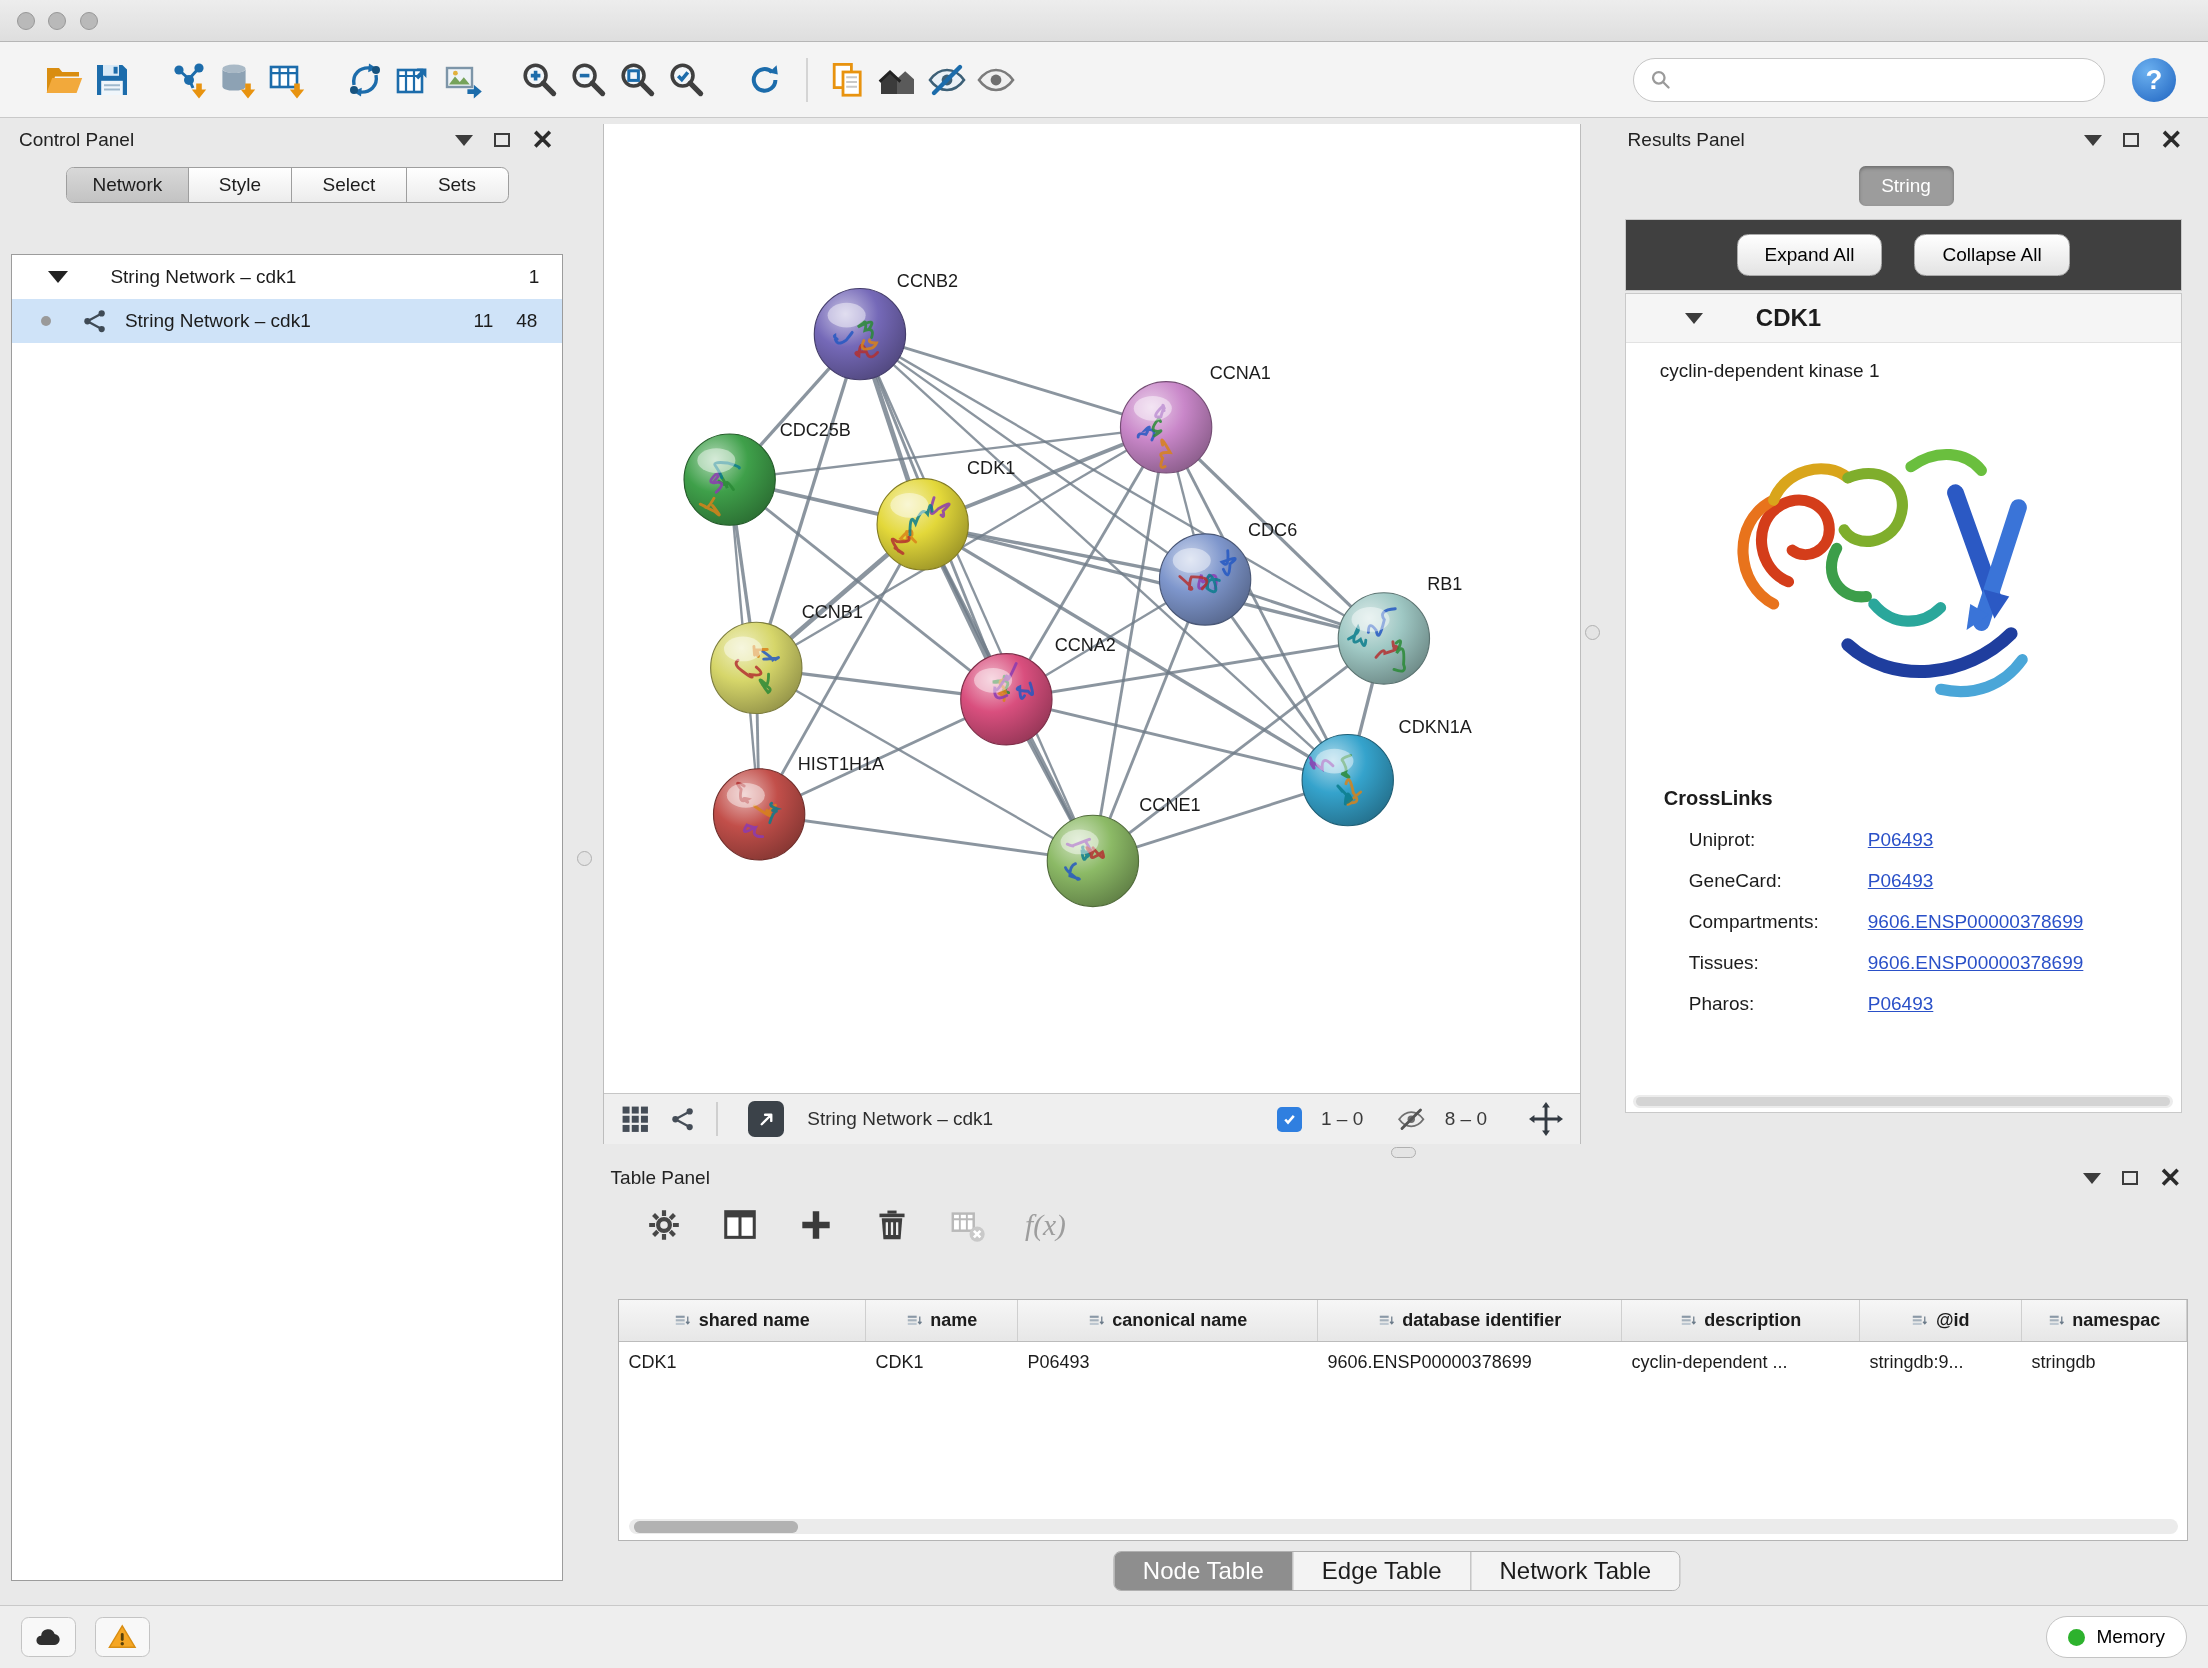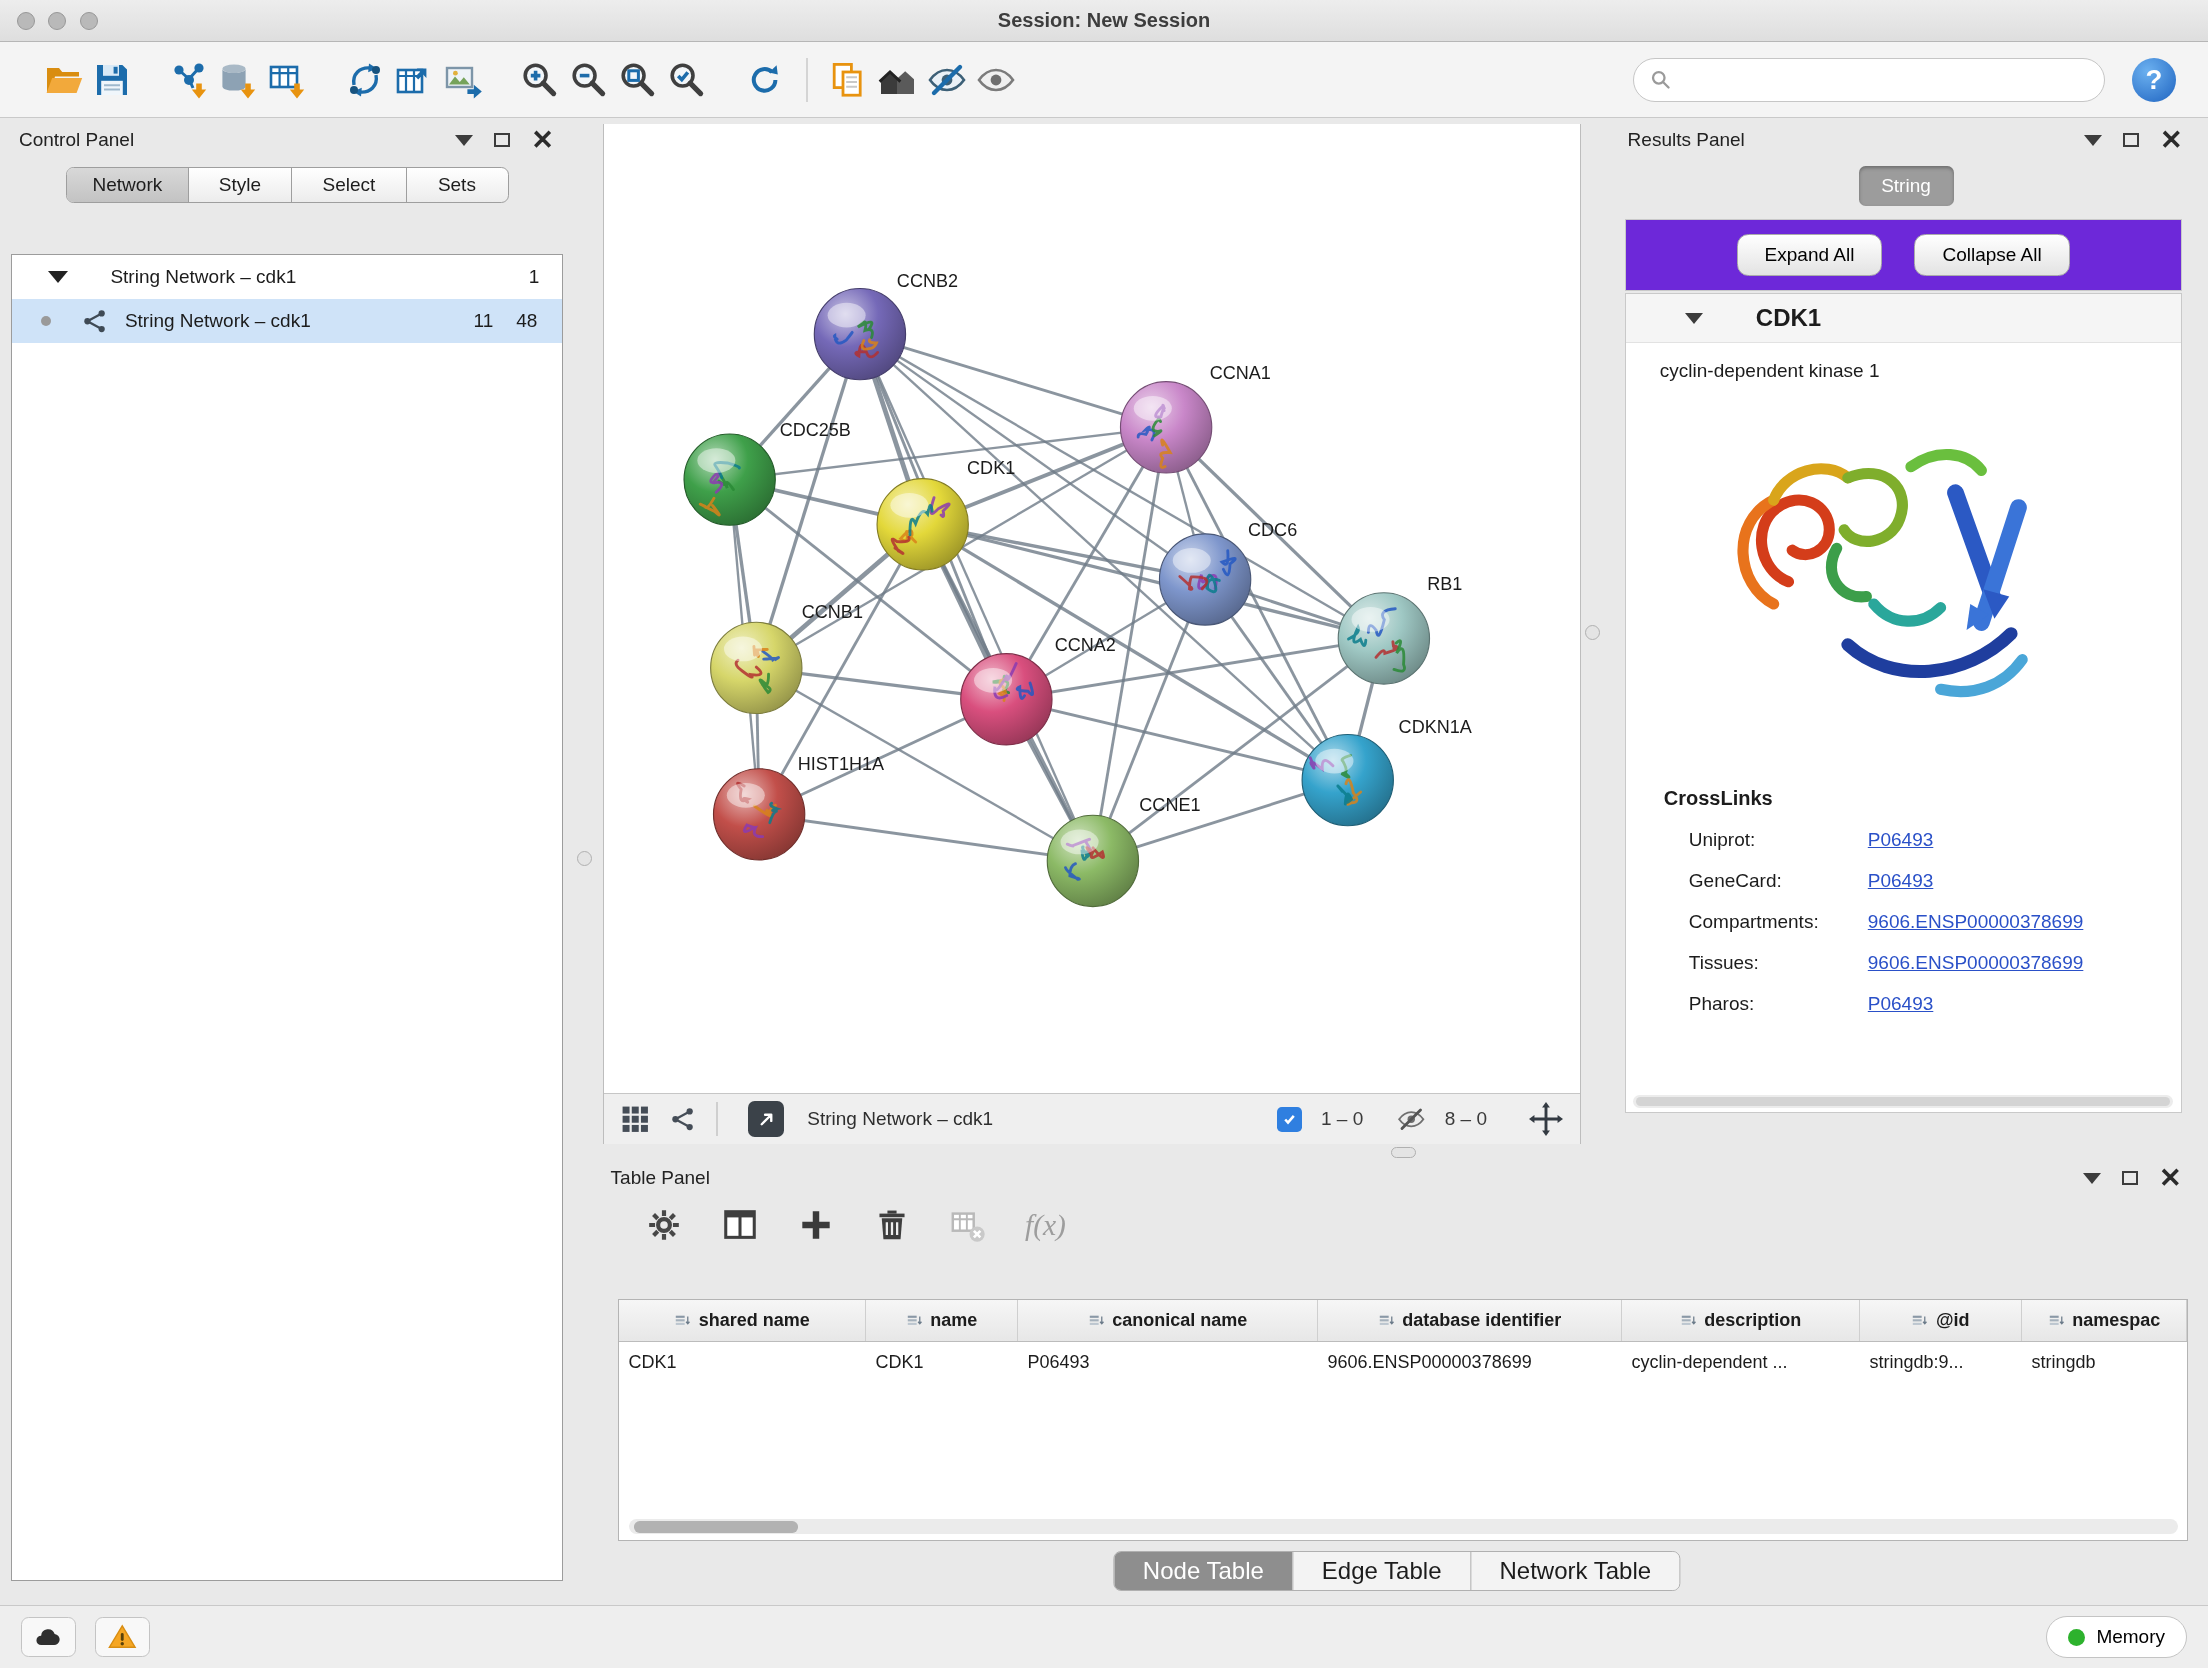--- a/index.html
+++ b/index.html
@@ -60,21 +60,21 @@
 .nt-sep{width:1.9px;height:34px;background:#cfcfcf;margin:0 19px}
 .nt-darkbtn{width:36px;height:36px;background:#3b4249;border-radius:6.7px;border:none;display:flex;align-items:center;justify-content:center;margin-left:11.4px;cursor:pointer}
 .nt-name{margin-left:23px;color:#2e2e2e}
 .nt-right{margin-left:auto;display:flex;align-items:center;gap:19px}
 .checkbox-blue{width:25px;height:25px;background:#2f7fe0;border-radius:4.8px;display:flex;align-items:center;justify-content:center}
 .nt-num{color:#3a3a3a}
 
 
 .results-panel{position:absolute;left:1620px;top:124px;width:572px;height:1008px}
 .rp-tab{margin:9.5px auto 0;width:95px;height:40px;background:#9c9c9c;border-radius:6.7px;color:#fff;font-size:19px;display:flex;align-items:center;justify-content:center;box-shadow:inset 0 1.9px 3.8px rgba(0,0,0,.3);cursor:pointer}
-.rp-btnbox{position:absolute;left:4.8px;right:10.5px;top:95px;height:72px;background:#6d28d9;border:1.9px solid #c9c9c9;display:flex;align-items:center;justify-content:center;gap:32px}
+.rp-btnbox{position:absolute;left:4.8px;right:10.5px;top:95px;height:72px;background:#404040;border:1.9px solid #c9c9c9;display:flex;align-items:center;justify-content:center;gap:32px}
 .rp-btn{height:42px;padding:0 27px;border:1.9px solid #ababab;border-radius:11.4px;background:linear-gradient(#fff,#e3e3e3);font-size:19px;font-family:inherit;cursor:pointer}
 .cdk-box{position:absolute;left:4.8px;right:10.5px;top:169px;bottom:19px;background:#fff;border:1.9px solid #c9c9c9;overflow:hidden}
 .cdk-header{height:49px;display:flex;align-items:center;background:#f5f5f5;border-bottom:1.9px solid #e2e2e2}
 .cdk-header .icon-chevron{margin-left:59px}
 .cdk-title{font-size:24px;font-weight:700;margin-left:53px}
 .cdk-desc{font-size:19px;margin:17px 0 0 34px}
 .protein-wrap{display:flex;justify-content:center;margin-top:25px}
 .xl-heading{font-size:20px;font-weight:700;margin:38px 0 0 38px}
 .xl-row{display:flex;font-size:19px;margin:19px 0 0 63px}
 .xl-label{width:179px;flex:none}
@@ -115,21 +115,20 @@
 #handle-right{left:1585px;top:625px;width:15px;height:15px}
 #handle-bottom{left:1391px;top:1147px;width:25px;height:11.4px}
 </style>
 </head>
 <body>
 
 <div class="titlebar">
   <span class="tl first"></span>
   <span class="tl"></span>
   <span class="tl"></span>
-  <div class="title">Session: New Session</div>
 </div>
 
 <div class="toolbar">
   <button class="tbtn">
       <svg viewBox="0 0 20 20">
         <path d="M2 16.5V4h6l1.6 2H18v2.2H6L3.8 16.5z" fill="#d98d10"></path>
         <path d="M4.6 9h15l-2.8 7.5H1.8z" fill="#f2a93b"></path>
       </svg>
     </button>
   <button class="tbtn">

